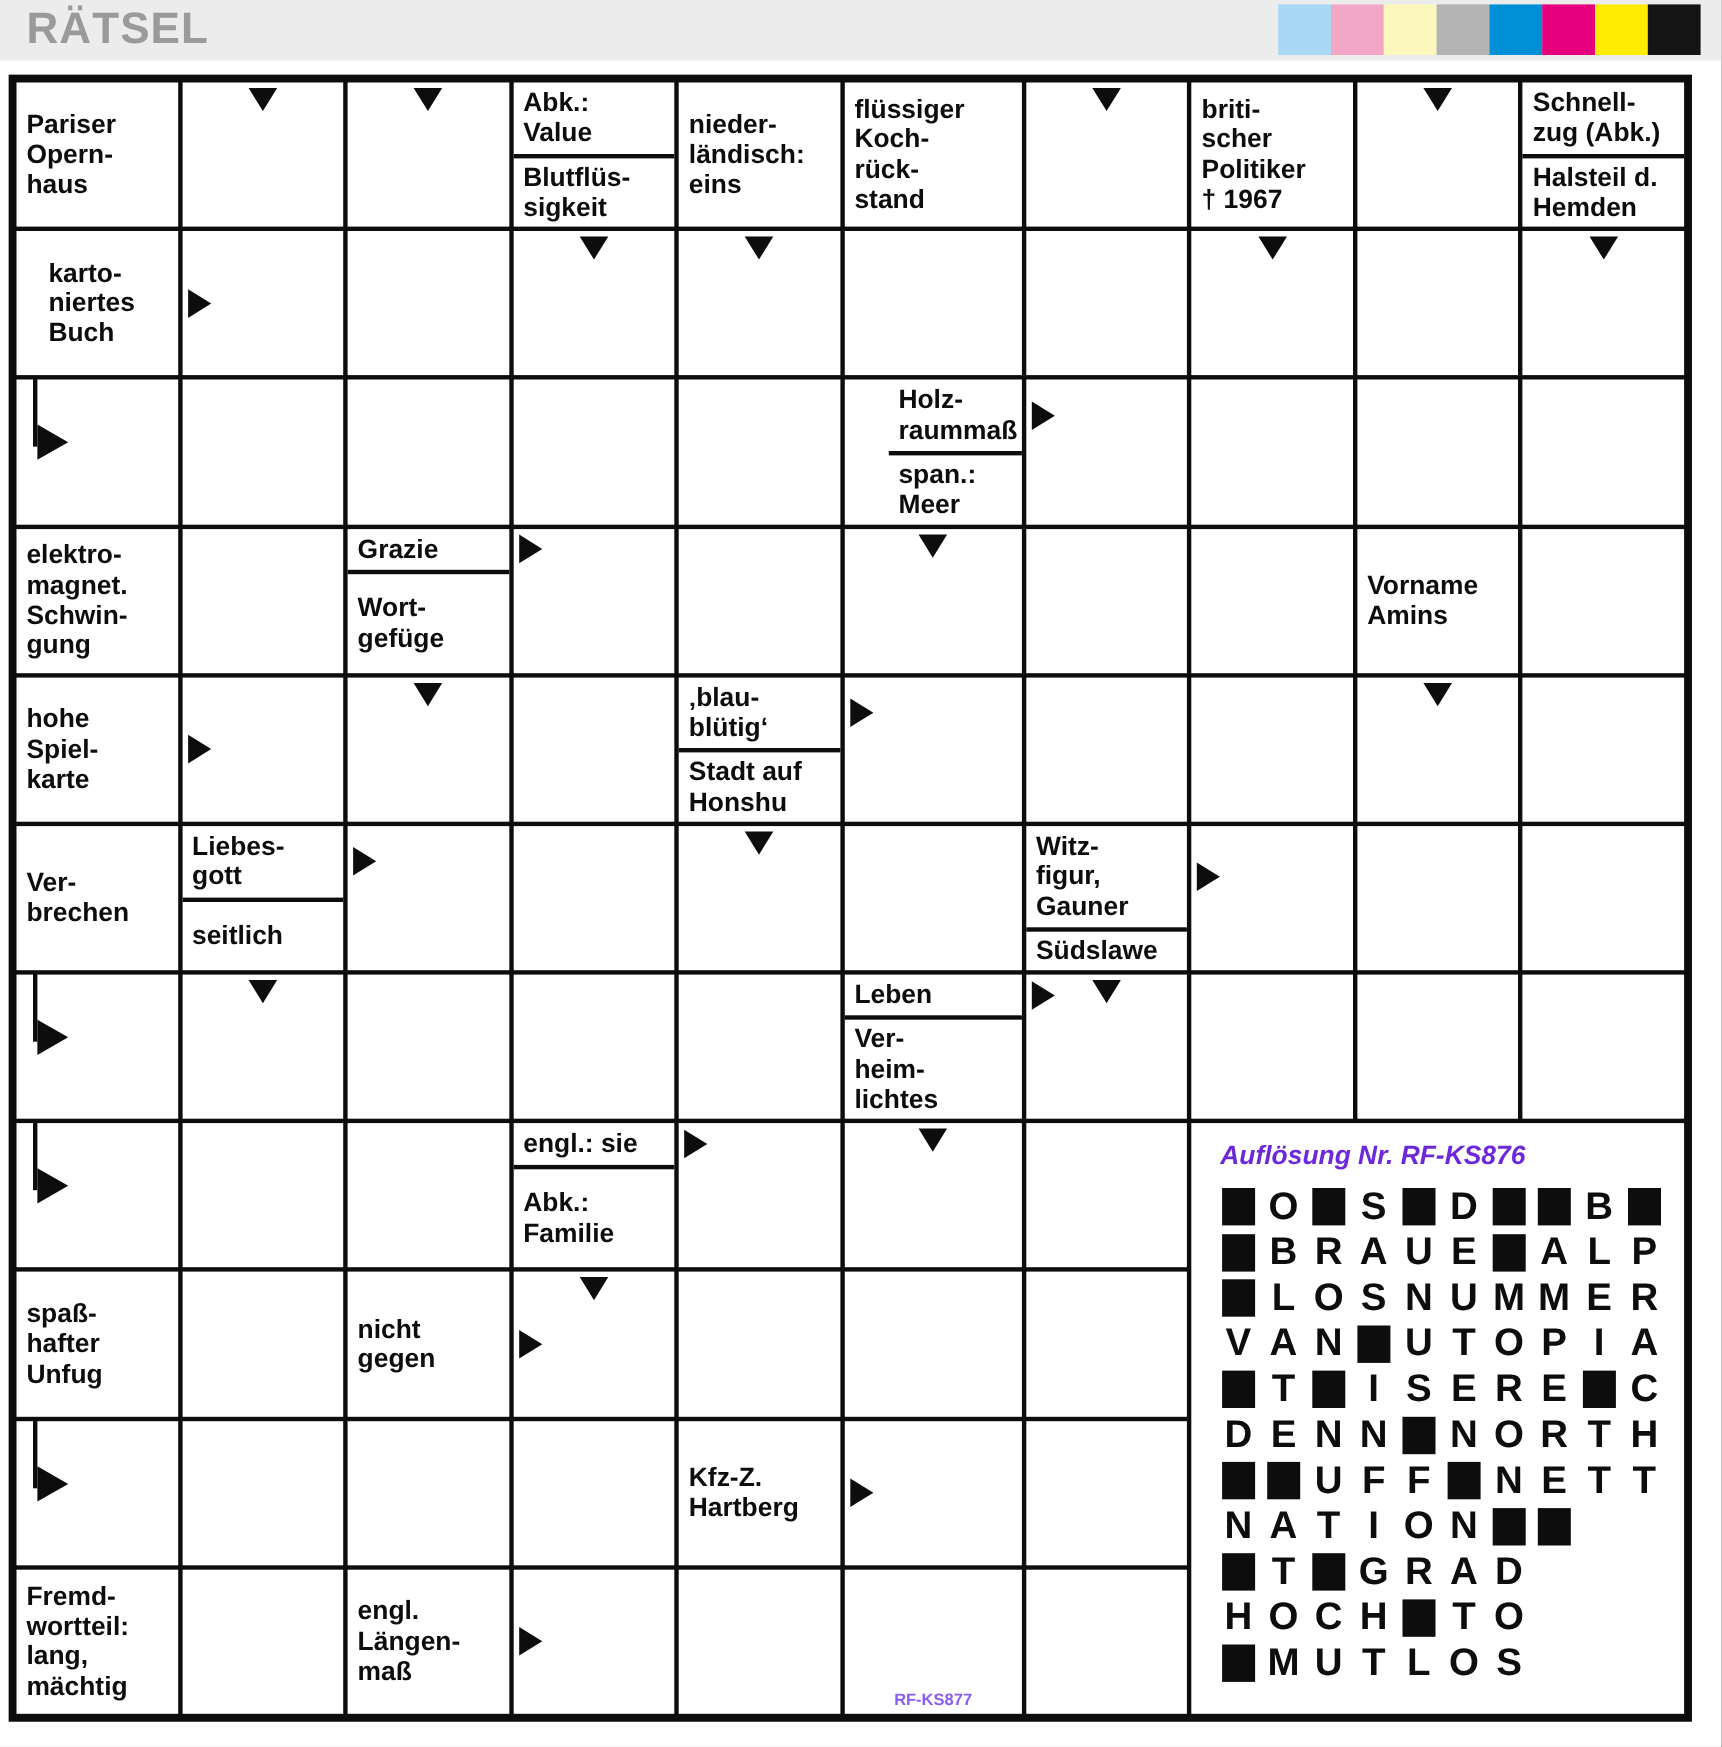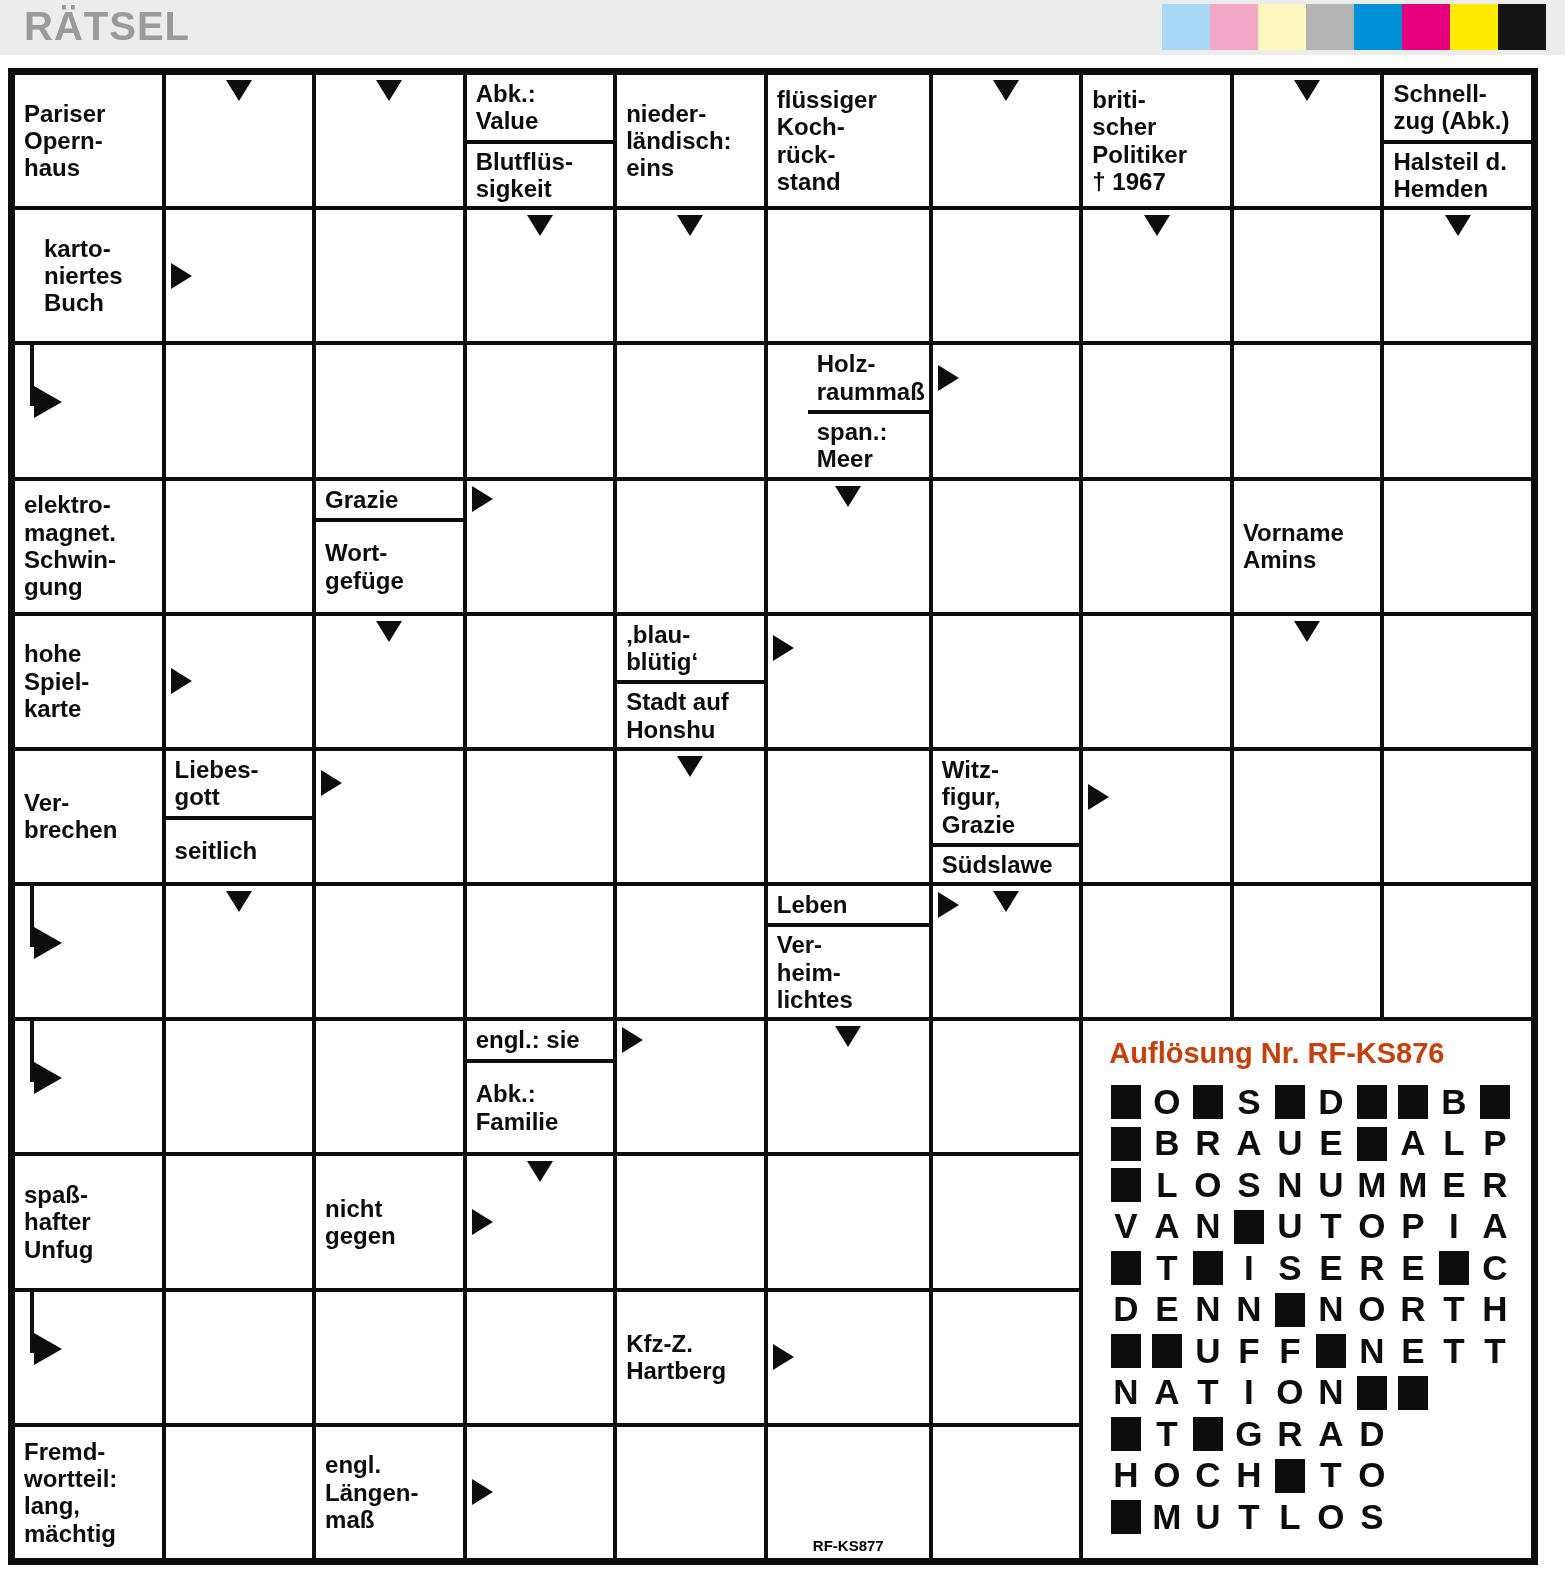--- a/index.html
+++ b/index.html
@@ -29,25 +29,25 @@
 
   .arrow-down { position: absolute; left: 50%; top: 5px; transform: translateX(-50%); width: 0; height: 0;
     border-left: 13px solid transparent; border-right: 13px solid transparent; border-top: 21px solid #0d0d0d; z-index: 4; }
   .arrow-right { position: absolute; right: -30px; top: 50%; transform: translateY(-50%); width: 0; height: 0;
     border-top: 13px solid transparent; border-bottom: 13px solid transparent; border-left: 21px solid #0d0d0d; z-index: 4; }
   .bend { position: absolute; left: 15px; top: -1px; width: 52px; height: 96px; }
   .bend .pole { position: absolute; left: 0; top: 0; width: 4px; height: 62px; background: #0d0d0d; display: block; }
   .bend .flagtri { position: absolute; left: 4px; top: 42px; width: 0; height: 0; display: block;
     border-top: 16px solid transparent; border-bottom: 16px solid transparent; border-left: 28px solid #0d0d0d; }
 
-  .code { position: absolute; left: 0; right: 0; bottom: 4px; text-align: center; font-size: 15px; font-weight: bold; color: #000000; margin-top: 16px; }
+  .code { position: absolute; left: 0; right: 0; bottom: 4px; text-align: center; font-size: 15px; font-weight: bold; color: #8b5cf6; margin-top: 16px; }
 
   
   .solution { grid-column: 8 / 11; grid-row: 8 / 12; background: #ffffff; position: relative; padding: 14px 8px 6px 22px; }
-  .sol-title { font-size: 29px; font-weight: bold; color: #c2410c; margin: 2px 0 10px 4px; }
+  .sol-title { font-size: 24px; font-weight: bold; color: #6d28d9; margin: 2px 0 10px 4px; font-style: italic; }
   .sol-row { display: flex; height: 41.5px; align-items: center; }
   .sol-cell { width: 41px; text-align: center; font-size: 35px; font-weight: bold; color: #0d0d0d; line-height: 1; }
   .sol-cell .sq { display: block; margin: 2px auto 0; width: 30px; height: 34px; background: #0d0d0d; }
 </style>
 </head>
 <body>
 
 <div class="page">
   <header class="topbar">
     <div class="title">RÄTSEL</div>
@@ -413,21 +413,21 @@
       <div class="cell" style="grid-area: 6 / 3;"></div>
       <div class="cell" style="grid-area: 6 / 4;"></div>
       <div class="cell" style="grid-area: 6 / 5;">
         <span class="arrow-down"></span>
       </div>
       <div class="cell" style="grid-area: 6 / 6;"></div>
       <div class="cell clue2" style="grid-area: 6 / 7;">
         <div class="sec top">
           <div class="clue-text">Witz-
 figur,
-Grazie</div>
+Gauner</div>
           <span class="arrow-right"></span>
         </div>
         <div class="sec bot">
           <div class="clue-text">Südslawe</div>
         </div>
       </div>
       <div class="cell" style="grid-area: 6 / 8;"></div>
       <div class="cell" style="grid-area: 6 / 9;"></div>
       <div class="cell" style="grid-area: 6 / 10;"></div>
       <div class="cell" style="grid-area: 7 / 1;">

